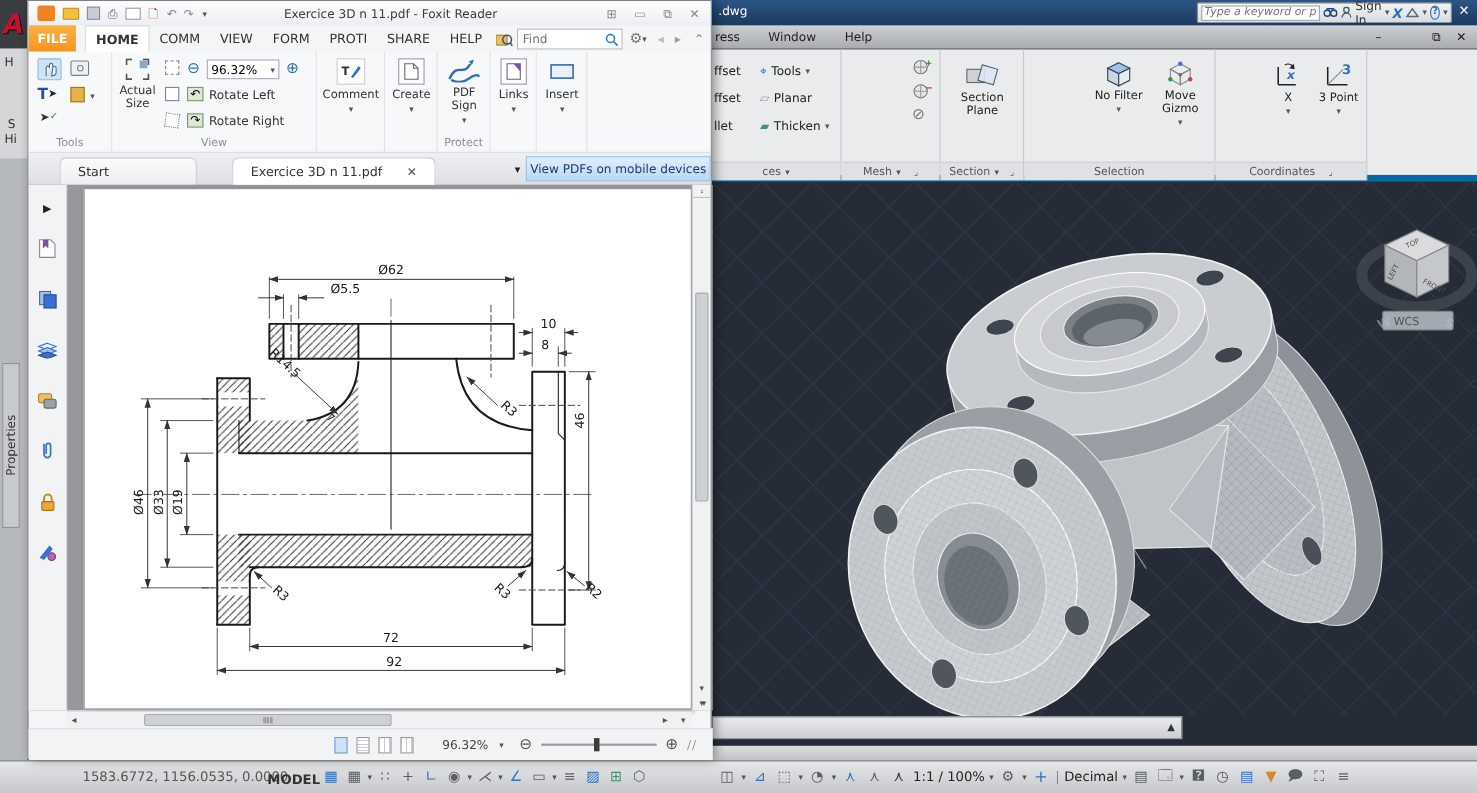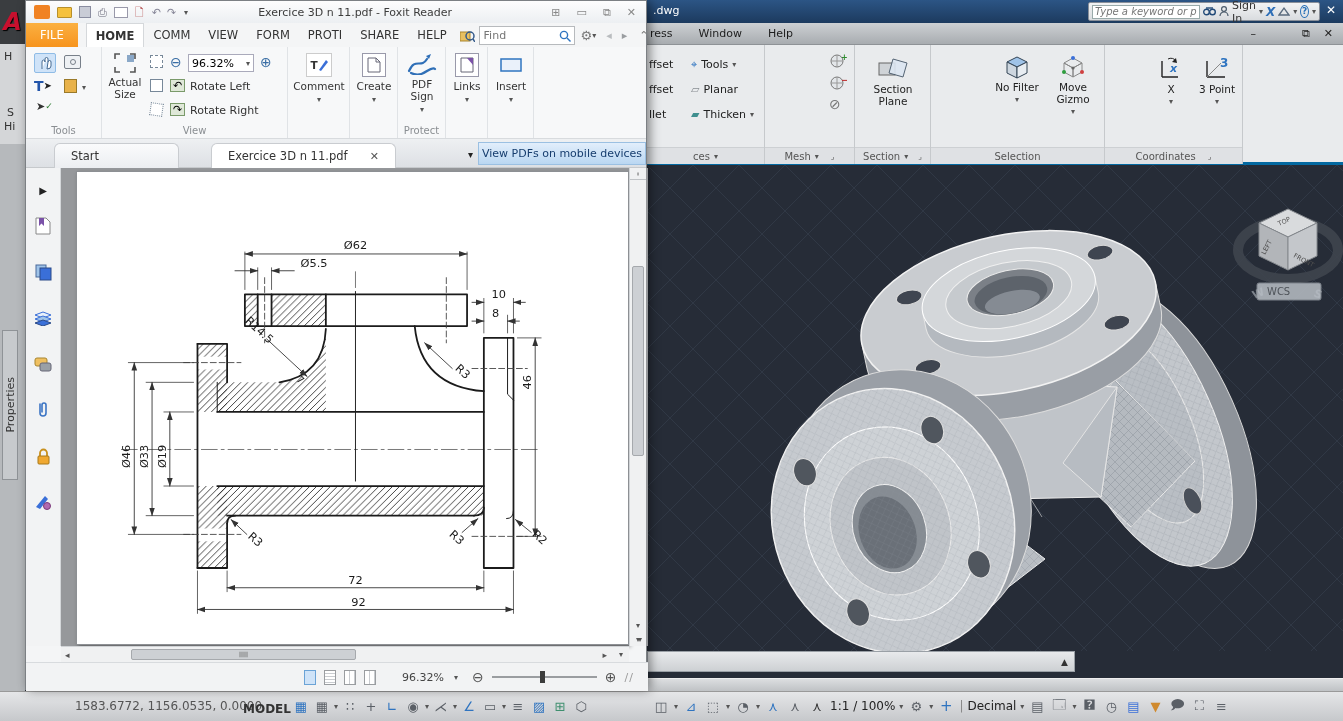--- a/index.html
+++ b/index.html
@@ -5,21 +5,21 @@
 *{margin:0;padding:0;box-sizing:border-box;font-family:"DejaVu Sans","Liberation Sans",sans-serif}
 html,body{width:1343px;height:721px;overflow:hidden;background:#222}
 #root{position:relative;width:1343px;height:721px;background:#2a2f38;font-size:11px}
 .abs{position:absolute}
 .ico{display:inline-flex;align-items:center;justify-content:center;line-height:1}
 
 #acad-title{left:0;top:0;width:1343px;height:23px;background:linear-gradient(#2c5585,#1c3a5e);color:#fff}
 #infocenter{left:1088px;top:2px;width:232px;height:19px;background:linear-gradient(#f2f3f4,#d9dcdf);border:1px solid #8a909a;border-radius:2px;display:flex;align-items:center;padding:0 3px;gap:3px;color:#333}
 #infocenter input{width:108px;height:14px;border:1px solid #9aa;font-style:italic;font-size:10px;color:#777;padding:0 2px}
 #acad-menu{left:0;top:23px;width:1343px;height:22px;background:linear-gradient(#cdd0d3,#a8acb0);border-bottom:1px solid #8e9296;color:#1d1d1d;display:flex;align-items:center}
-#acad-ribbon{left:647px;top:45px;width:696px;height:120px;background:#e9ebed;border-bottom:3px solid #0369a1}
+#acad-ribbon{left:647px;top:45px;width:696px;height:120px;background:#e9ebed;border-bottom:6px solid #0369a1}
 .apanel{position:absolute;top:0;height:119px;border-right:1px solid #c6c9cc}
 .aplabel{position:absolute;left:0;bottom:0;width:100%;height:17px;background:#dfe1e4;border-top:1px solid #cdd0d3;color:#555;font-size:10px;display:flex;align-items:center;justify-content:center;gap:4px}
 .abig{position:absolute;top:6px;width:52px;height:92px;display:flex;flex-direction:column;align-items:center;text-align:center;color:#222;font-size:10.5px;gap:2px;padding-top:4px}
 .arow{position:absolute;height:22px;display:flex;align-items:center;gap:4px;color:#222;font-size:11px}
 .cube3{width:24px;height:24px}
 .hl{background:#cfe5fa;border:1px solid #5ea3e0;border-radius:2px}
 #acad-main{left:647px;top:165px;width:696px;height:526px;background:#262c37}
 #cmdline{left:0;top:486px;width:428px;height:21px;background:linear-gradient(#e8eaec,#cdd0d3);border:1px solid #9aa0a6;color:#333}
 #graybar{left:0;top:513px;width:696px;height:13px;background:linear-gradient(#dcdee0,#bfc2c5);border-top:1px solid #eee}
 #acad-status{left:0;top:691px;width:1343px;height:30px;background:linear-gradient(#e5e6e8,#c6c8cb);border-top:1px solid #999;color:#333;font-size:12px}
@@ -29,21 +29,21 @@
 
 #acad-left{left:0;top:0;width:25px;height:691px;background:#b6b9bc}
 #acad-logo{left:0;top:0;width:25px;height:44px;background:#3a3d40;color:#c8102e;font-weight:bold;font-size:24px;display:flex;align-items:center;justify-content:center;font-style:italic;text-shadow:1px 1px 1px #000}
 #props-tab{left:2px;top:330px;width:16px;height:150px;background:#c7cacd;border:1px solid #8f9397;display:flex;align-items:center;justify-content:center}
 #props-tab span{writing-mode:vertical-rl;transform:rotate(180deg);font-size:11px;color:#333}
 
 #foxit{left:25px;top:0;width:622px;height:690px;background:#f4f5f6;border:1px solid #7c8084;box-shadow:3px 0 10px rgba(0,0,0,.45)}
 #fx-title{position:absolute;left:0;top:0;width:100%;height:22px;background:linear-gradient(#fdfdfd,#eceff2);display:flex;align-items:center;color:#444}
 #fx-tabs{position:absolute;left:0;top:22px;width:100%;height:24px;background:#f4f5f6;display:flex;align-items:center}
 .fxtab{height:24px;padding:0 9px;display:flex;align-items:center;color:#333;font-size:11.5px}
-.fxtab.file{background:linear-gradient(#fbb041,#f7941e);color:#fff;font-weight:normal;padding:0 14px}
+.fxtab.file{background:linear-gradient(#fbb041,#f7941e);color:#fff;font-weight:bold;padding:0 8px}
 .fxtab.active{background:#fff;border:1px solid #d5d8db;border-bottom:none;font-weight:bold}
 #fx-ribbon{position:absolute;left:0;top:46px;width:100%;height:92px;background:#f7f8f9;border-bottom:1px solid #d8dbde}
 .fgroup{position:absolute;top:0;height:91px;border-right:1px solid #e0e3e6}
 .fglabel{position:absolute;bottom:2px;width:100%;text-align:center;color:#8a8e92;font-size:10px}
 .fbig{position:absolute;top:6px;width:46px;display:flex;flex-direction:column;align-items:center;gap:3px;color:#333;font-size:10.5px;text-align:center}
 #fx-docbar{position:absolute;left:0;top:138px;width:100%;height:29px;background:linear-gradient(#eef0f2,#dde0e4);border-bottom:1px solid #c6c9cc}
 .dtab{position:absolute;top:4px;height:25px;display:flex;align-items:center;padding:0 16px;font-size:11.5px;color:#333;border:1px solid #c9ccd0;border-bottom:none;border-radius:6px 6px 0 0;background:linear-gradient(#fafbfc,#eceef1)}
 .dtab.active{background:#fff;z-index:2}
 #fx-banner{position:absolute;right:0;top:3px;height:23px;width:168px;background:linear-gradient(#e2eefb,#bad7f2);border:1px solid #9bc0e2;color:#163d6e;display:flex;align-items:center;justify-content:center;font-size:11px}
 #fx-main{position:absolute;left:0;top:167px;width:622px;height:478px;background:#96989b}

